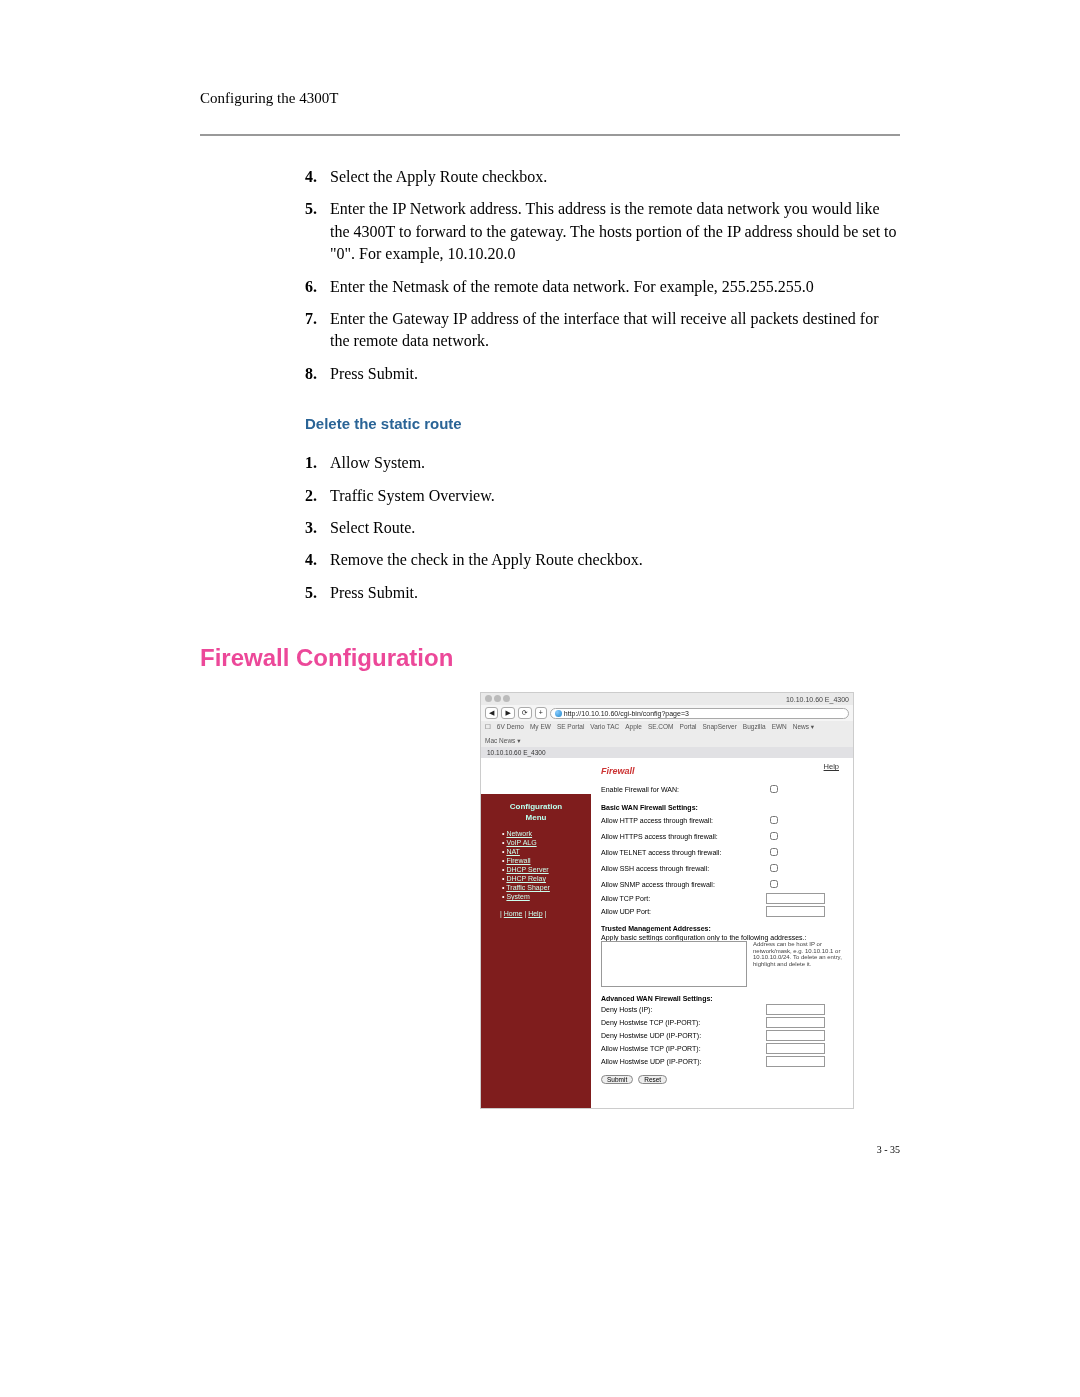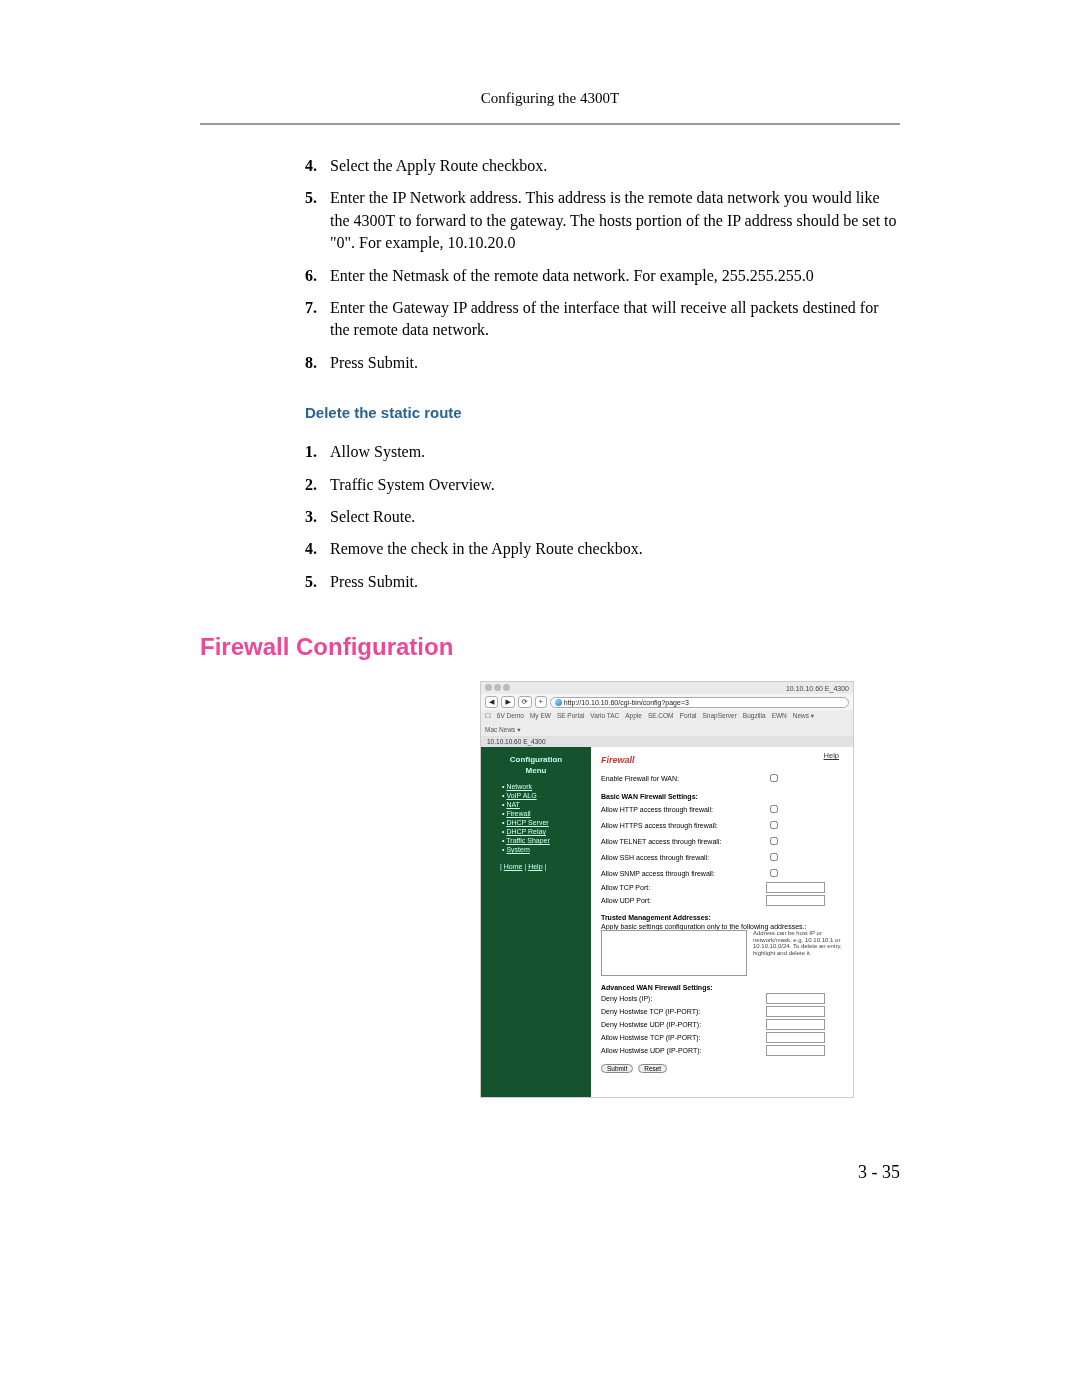--- a/index.html
+++ b/index.html
@@ -8,23 +8,23 @@
     background: #fff;
     font-family: "Palatino Linotype", "Book Antiqua", Palatino, serif;
     color: #000;
     width: 1080px;
   }
   .page {
     padding: 90px 180px 60px 200px;
     position: relative;
   }
   .header-right {
-    text-align: center;
+    text-align: left;
     font-size: 15px;
-    margin-bottom: 16px;
+    margin-bottom: 27px;
   }
   .hr {
     border: none;
     border-top: 2px solid #999;
     margin-bottom: 30px;
   }
   ol.steps {
     list-style: none;
     counter-reset: none;
     padding-left: 130px;
@@ -50,22 +50,22 @@
   }
   .section-head {
     font-family: Arial, Helvetica, sans-serif;
     font-weight: bold;
     color: #ec4899;
     font-size: 24px;
     margin: 40px 0 20px 0;
   }
   .page-num {
     text-align: right;
-    font-size: 18px;
-    margin-top: 64px;
+    font-size: 10px;
+    margin-top: 35px;
   }
 
   
   .screenshot {
     width: 372px;
     margin-left: 280px;
     border: 1px solid #ccc;
     font-family: Verdana, Geneva, sans-serif;
     font-size: 7px;
     color: #222;
@@ -129,26 +129,27 @@
     background:#e1e1e4;
     padding:2px 6px;
     font-size:6.5px;
     color:#333;
   }
   .appbody {
     display: flex;
     min-height: 350px;
   }
   .sidebar {
-    background: #14532d;
+    background: #7f1d1d;
     width: 95px;
     padding: 8px 19px;
     color: #fff;
     font-family: Verdana, sans-serif;
     font-size: 7px;
+    margin-top: 36px;
   }
   .sidebar .sb-title {
     font-weight: bold;
     text-align: center;
     margin-bottom: 2px;
     font-size: 8px;
     color: #bfe;
   }
   .sidebar ul {
     list-style: none;

